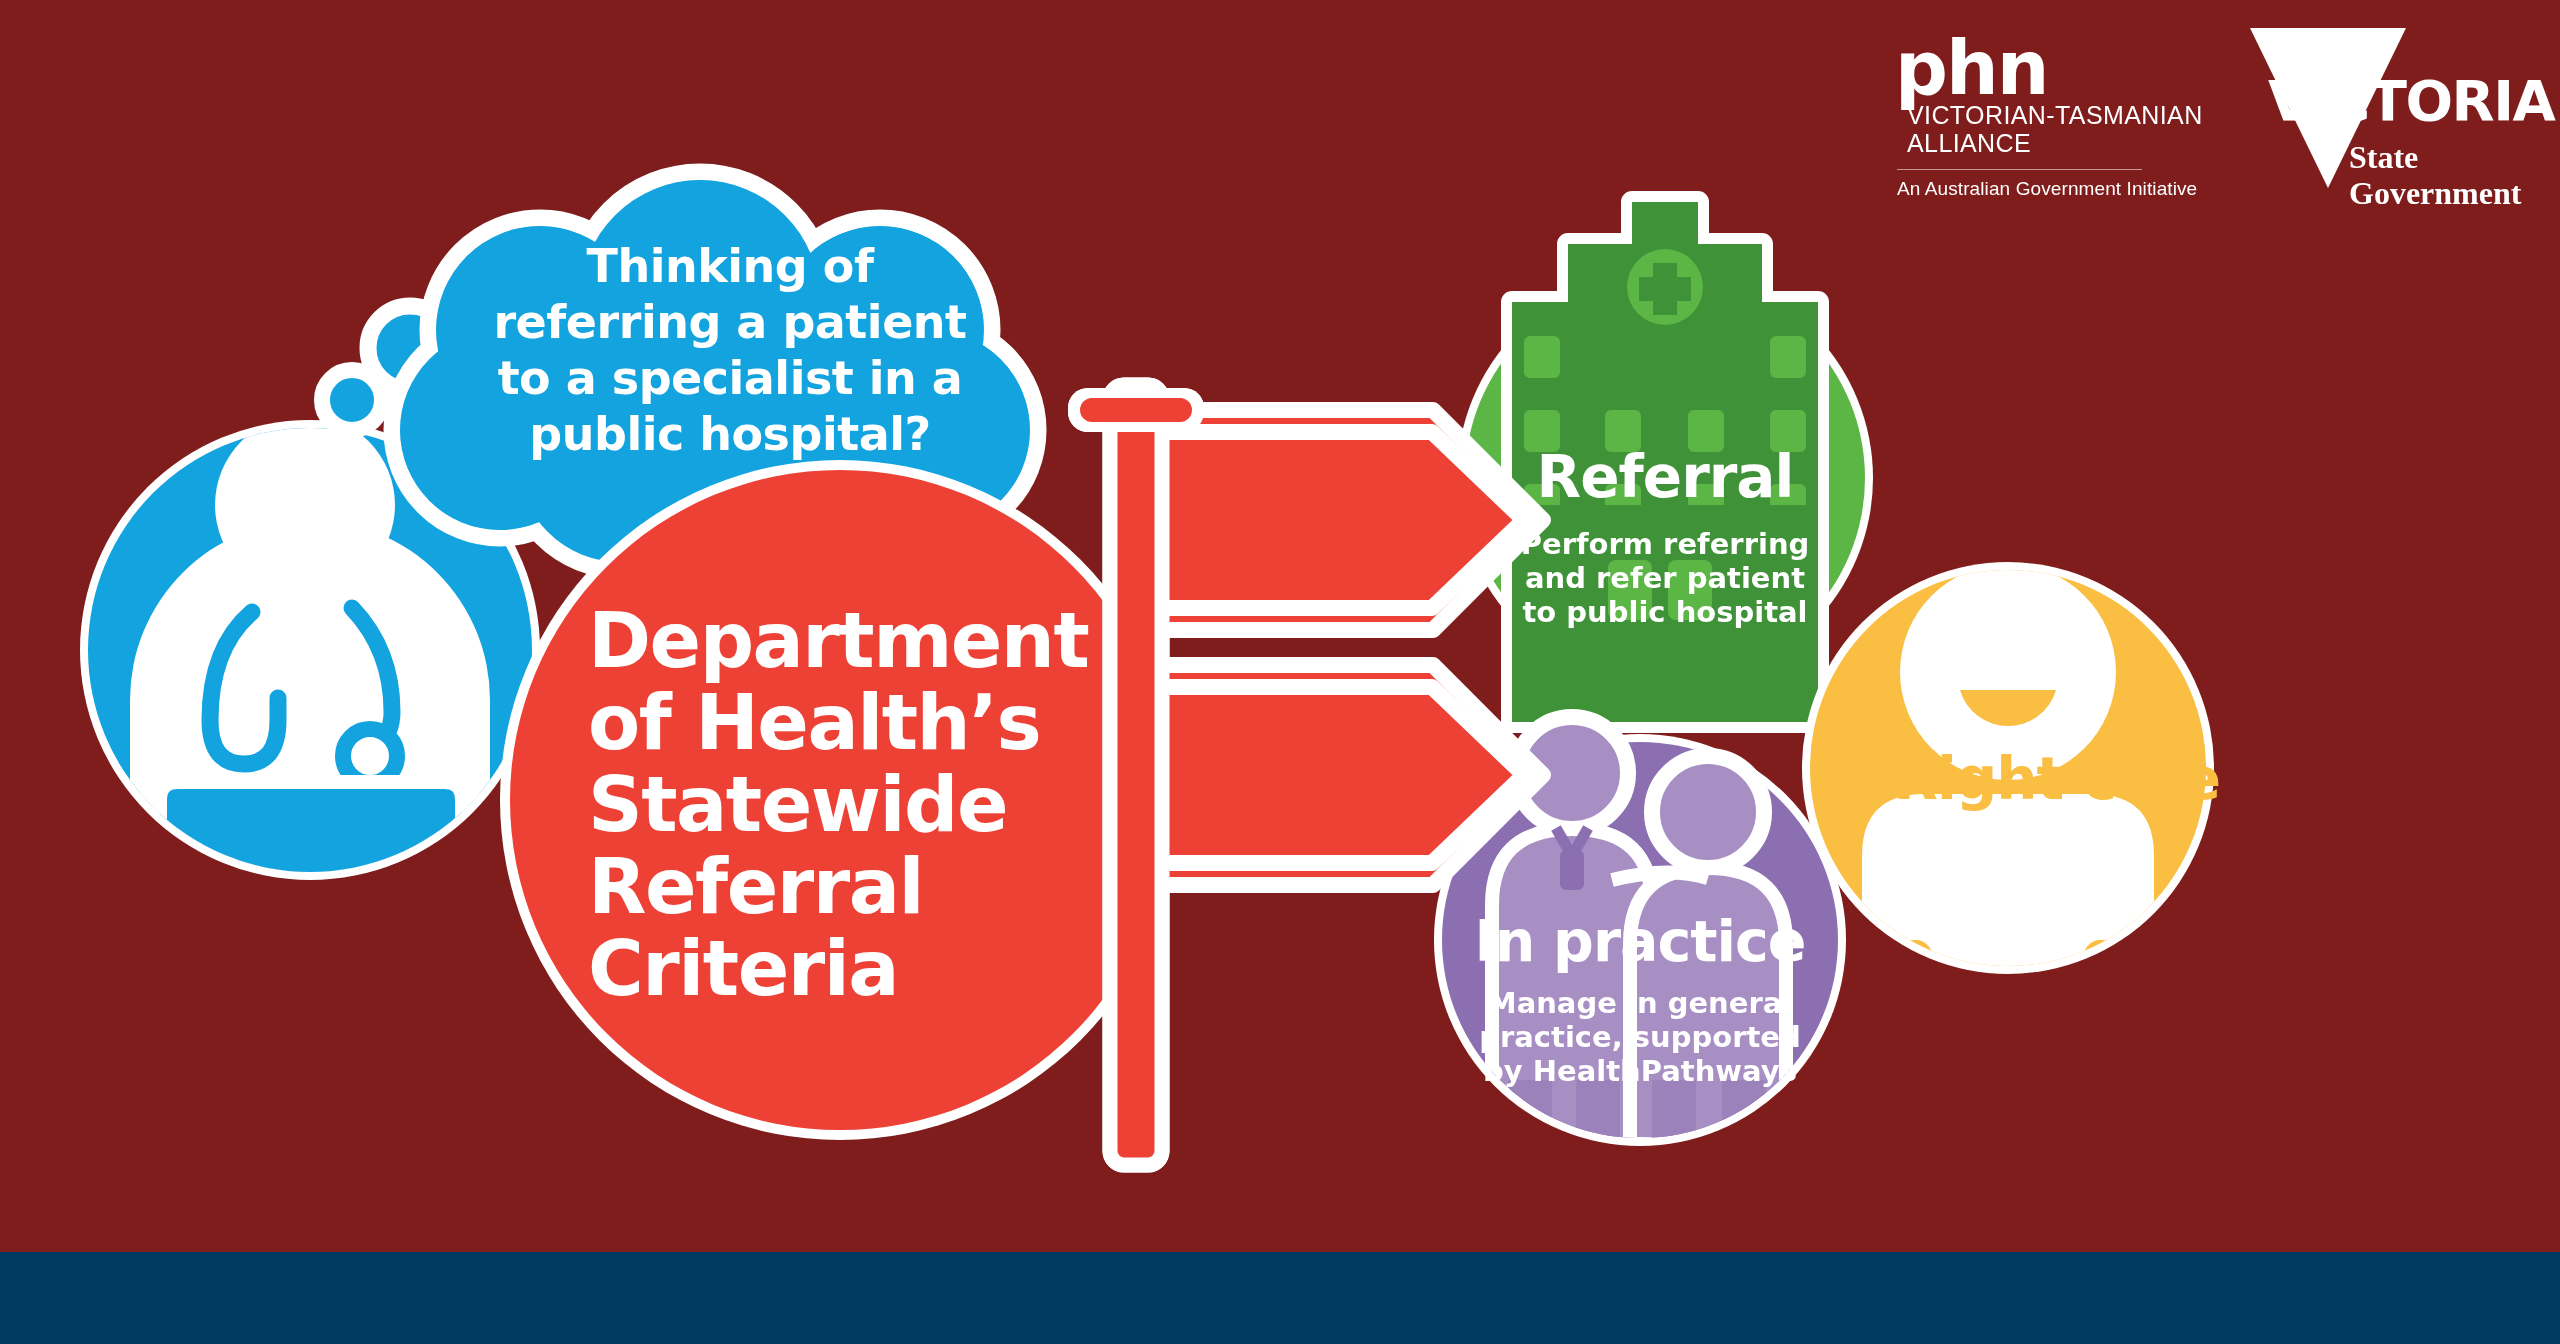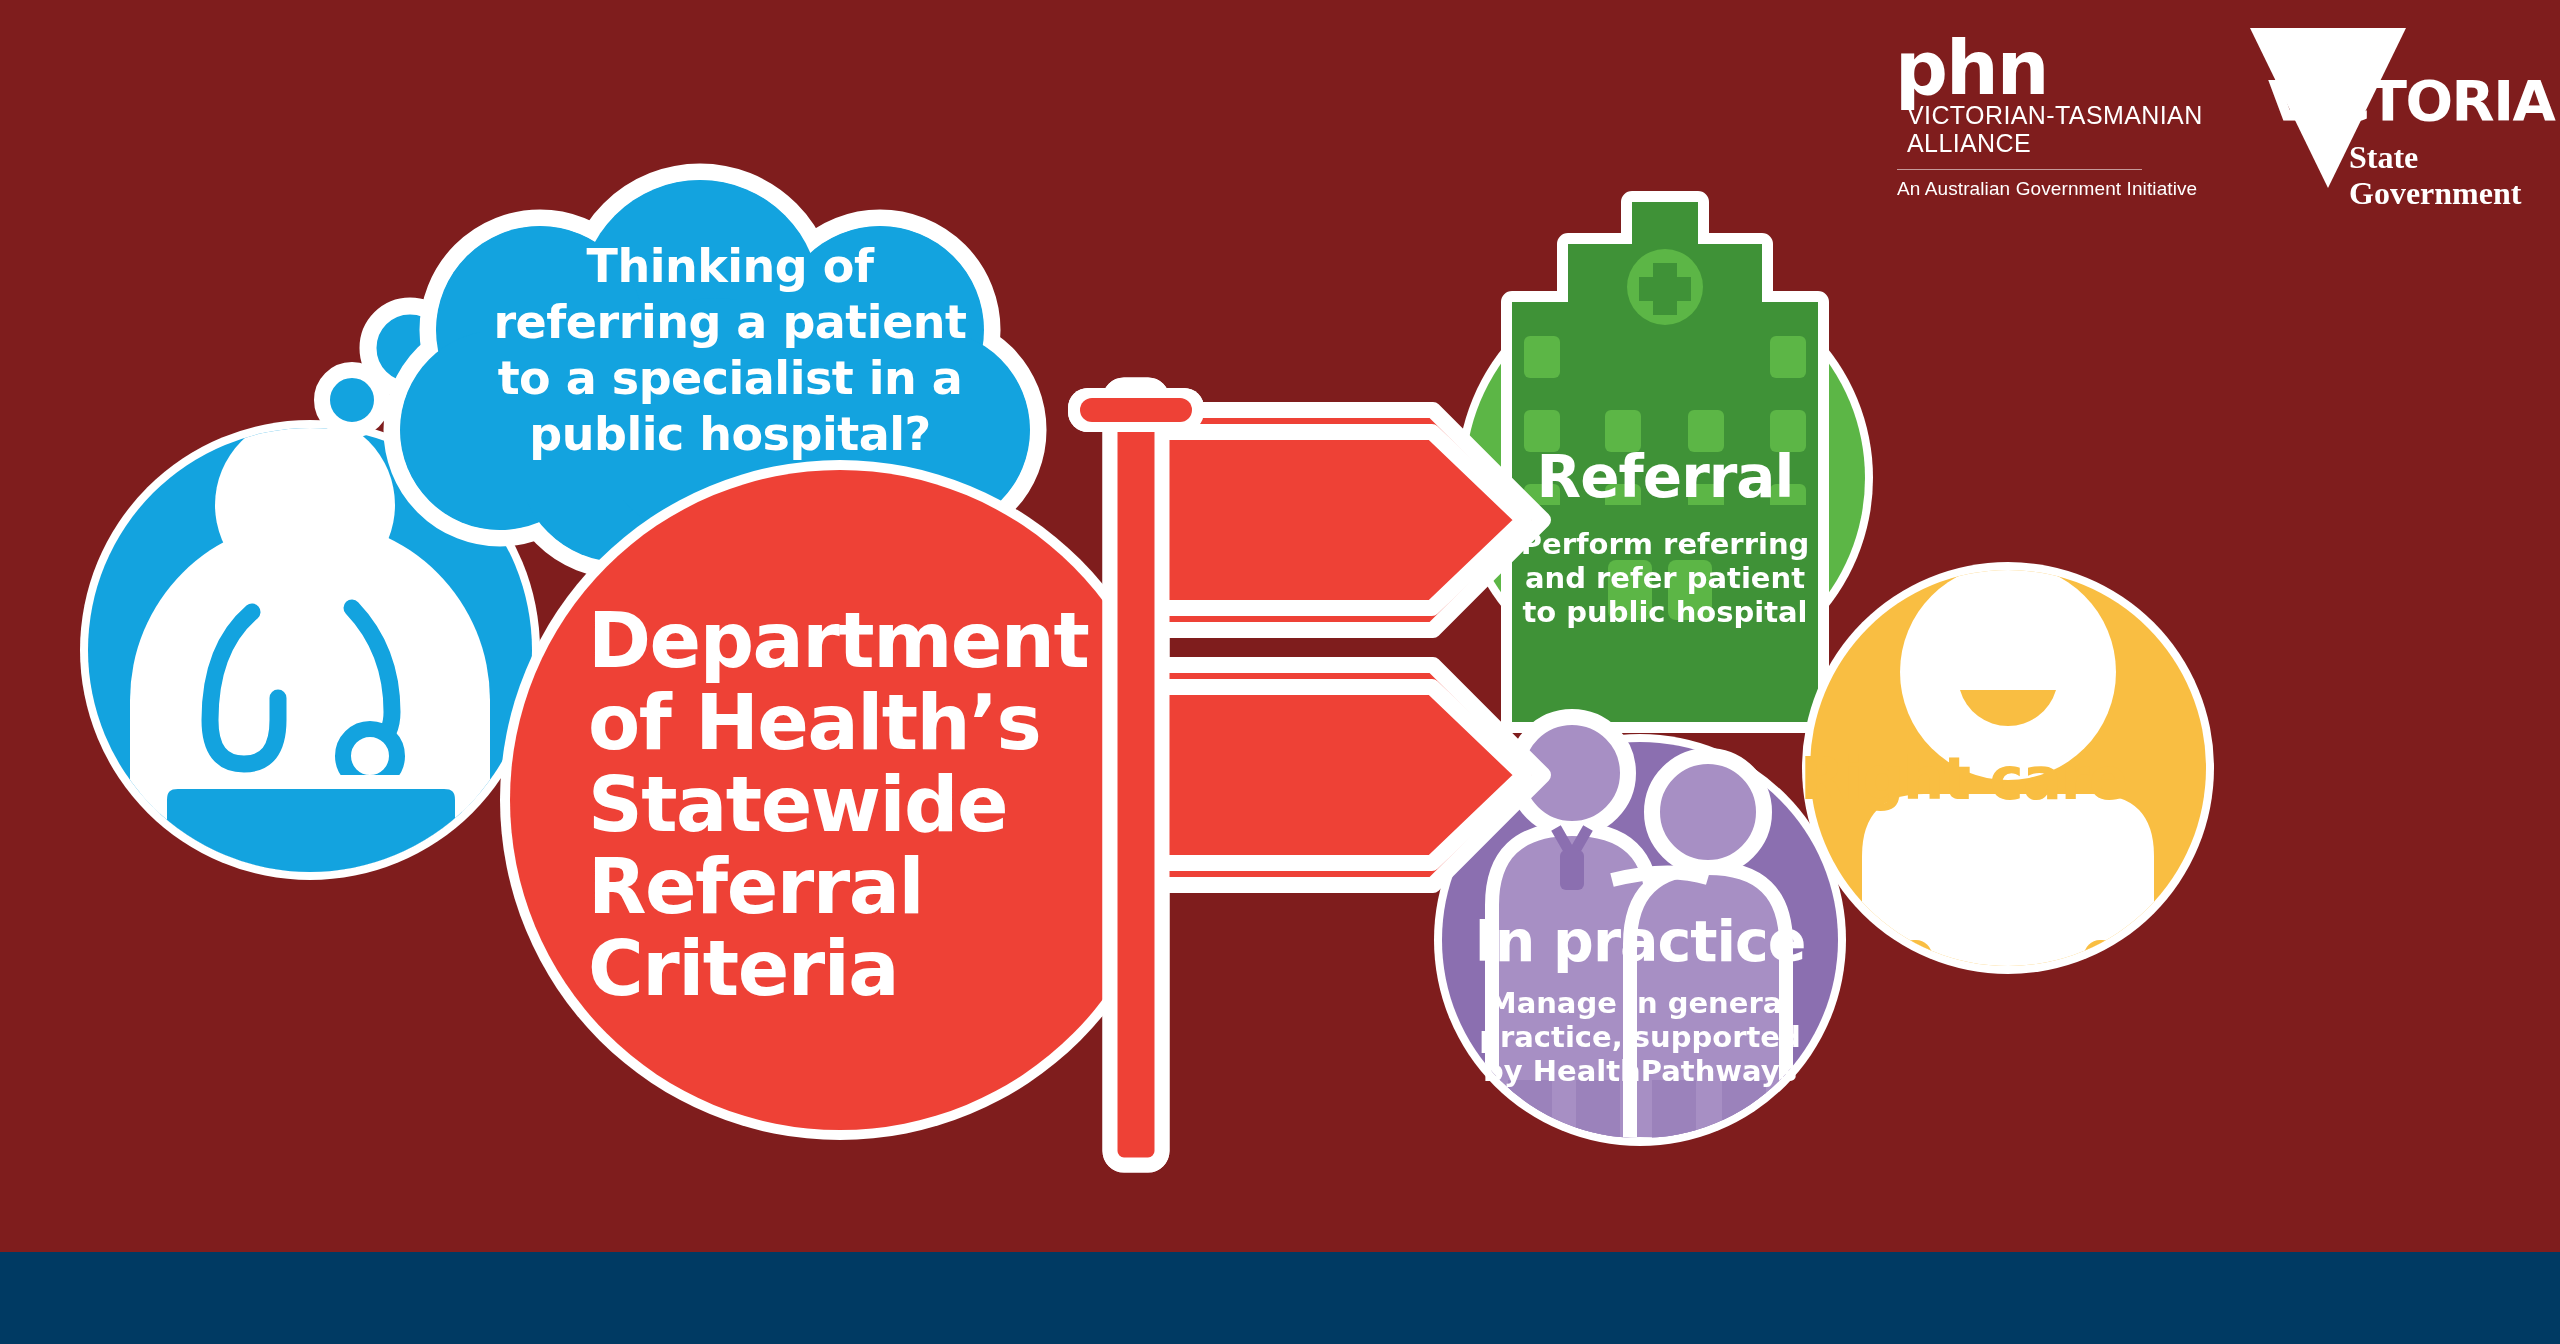--- a/index.html
+++ b/index.html
@@ -164,21 +164,21 @@
     font-family: "DejaVu Sans", sans-serif;
     font-weight: bold;
     font-size: 29px;
     line-height: 1.18;
   }
 
   #yellow-title {
     left: 1800px;
     top: 745px;
     width: 420px;
-    text-align: left;
+    text-align: right;
     font-family: "DejaVu Sans", sans-serif;
     font-weight: bold;
     font-size: 58px;
     letter-spacing: -1px;
     color: #f9be42;
   }
 </style>
 </head>
 <body>
 

